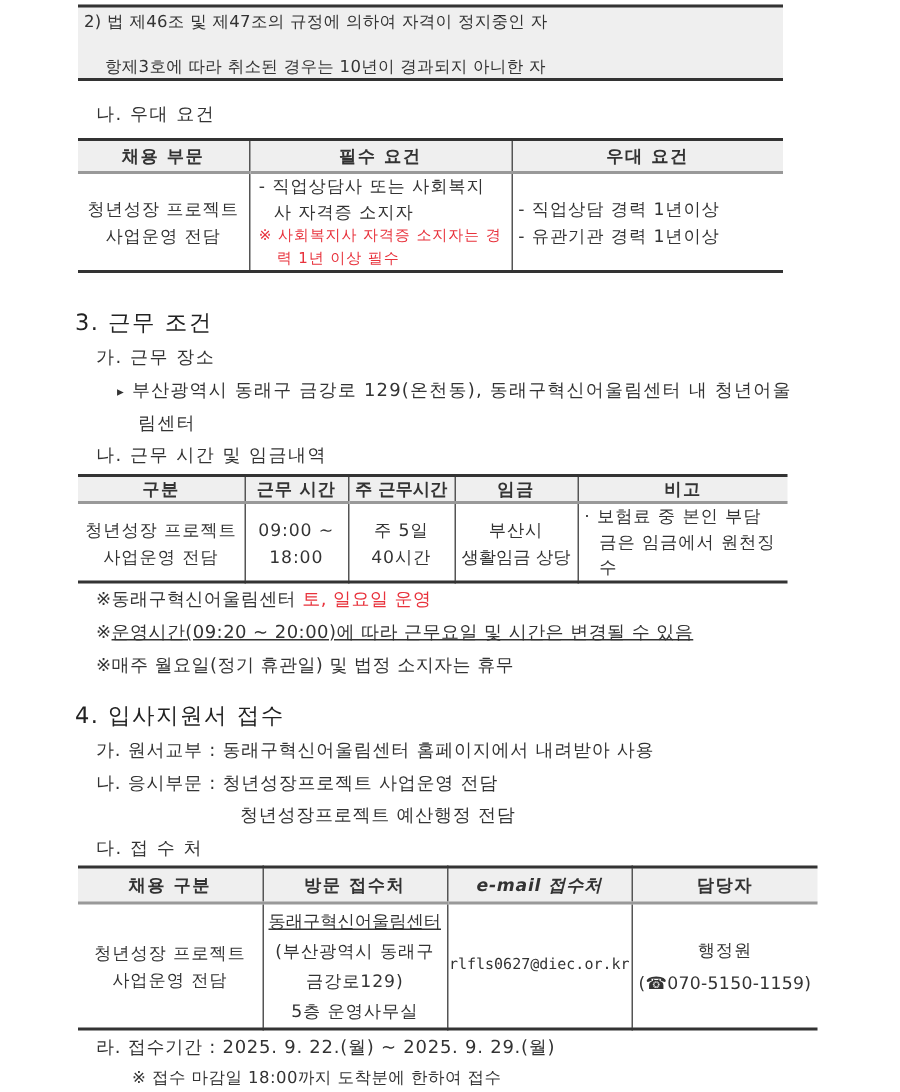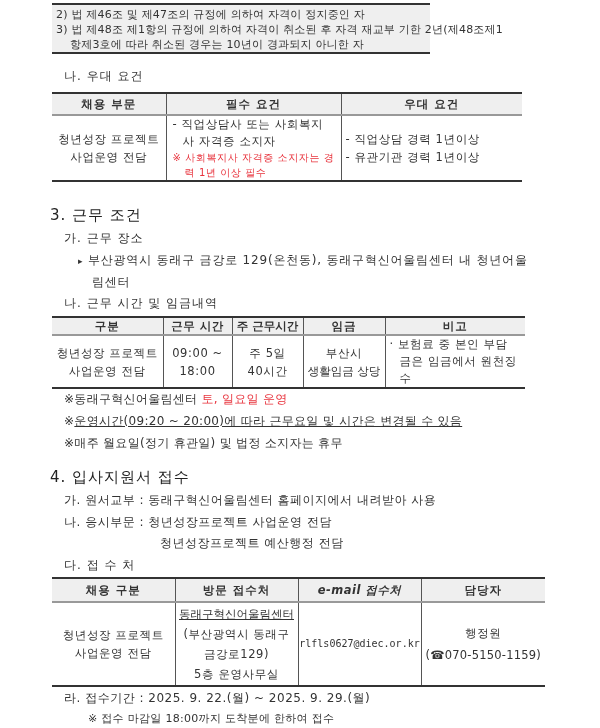--- a/index.html
+++ b/index.html
@@ -2,21 +2,21 @@
 <html><head>
   <meta charset="utf-8">
   <style>
     * { box-sizing: border-box; margin: 0; padding: 0; }
     html, body { width: 600px; height: 728px; background: #ffffff; overflow: hidden; }
     body { font-family: "DejaVu Sans", sans-serif; color: #333333; font-size: 11.5px; position: relative; }
 
     .abs { position: absolute; }
 
     
-    .topbox { position: absolute; left: 52px; top: 3px; width: 378px; height: 51px;
+    .topbox { position: absolute; left: 52px; top: 3px; width: 470px; height: 51px;
       background: #efefef; border-top: 2px solid #333; border-bottom: 2px solid #333; }
     .topbox .line { position: absolute; left: 4px; font-size: 11px; white-space: nowrap; letter-spacing: 0.2px; }
 
     .h2 { font-size: 15px; color: #222; letter-spacing: 1px; white-space: nowrap; }
     .h3 { font-size: 12px; color: #333; letter-spacing: 1px; white-space: nowrap; }
     .p  { font-size: 12px; color: #333; letter-spacing: 0.8px; white-space: nowrap; }
     .red { color: #e8323c; margin-top: 10px; }
     .u { text-decoration: underline; }
 
     table { border-collapse: collapse; position: absolute; table-layout: fixed; }
@@ -28,21 +28,20 @@
     table thead tr { border-top: 2px solid #333; }
     table tbody tr { border-bottom: 2px solid #333; }
     .left { text-align: left !important; }
     .small-red { color: #e8323c; font-size: 10px; line-height: 15px; }
   </style>
 </head>
 <body>
 
 <div class="topbox">
   <div class="line" style="top:2px;">2) 법 제46조 및 제47조의 규정에 의하여 자격이 정지중인 자</div>
-  <div class="line" style="top:17px;">3) 법 제48조 제1항의 규정에 의하여 자격이 취소된 후 자격 재교부 기한 2년(제48조제1</div>
   <div class="line" style="top:32px; left:18px;">항제3호에 따라 취소된 경우는 10년이 경과되지 아니한 자</div>
 </div>
 
 <div class="abs h3" style="left:64px; top:68px;">나. 우대 요건</div>
 
 <table style="left:52px; top:92px; width:470px;">
   <colgroup>
       <col style="width:114px">
       <col style="width:175px">
       <col style="width:181px">

